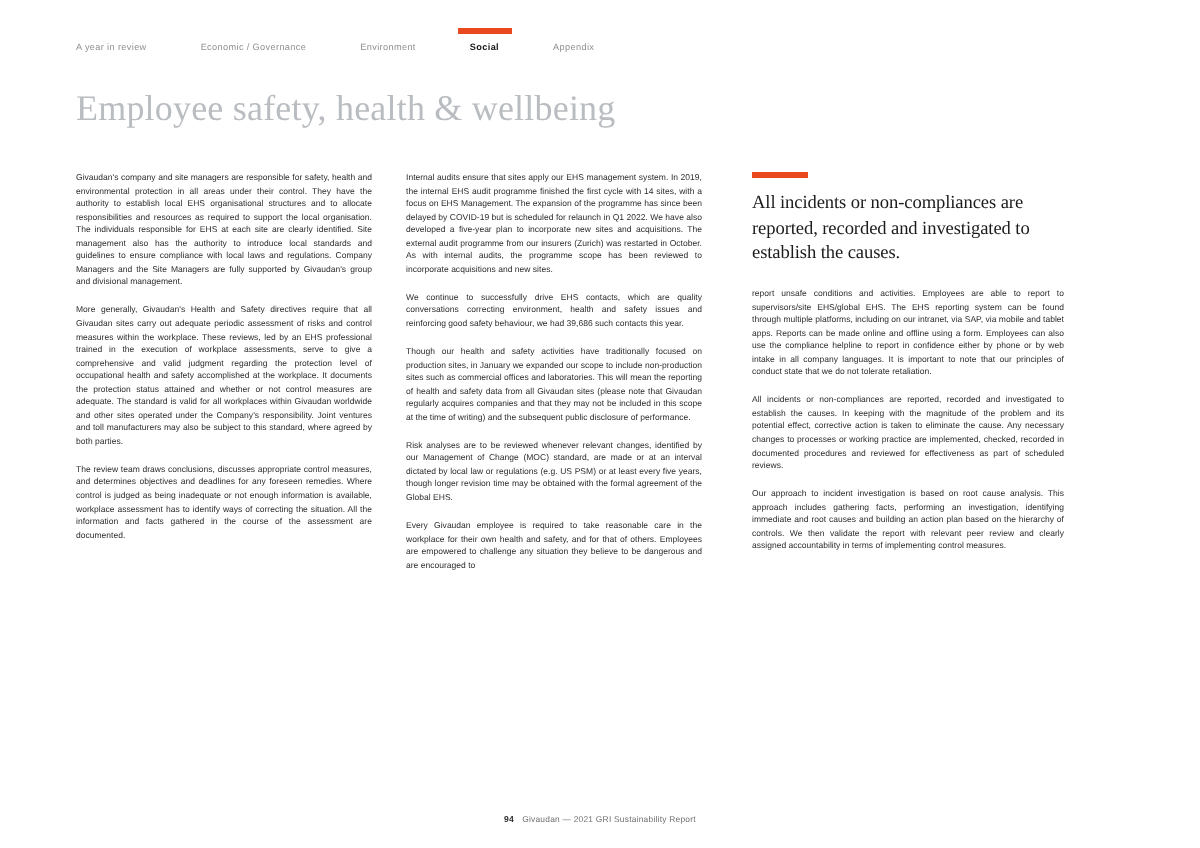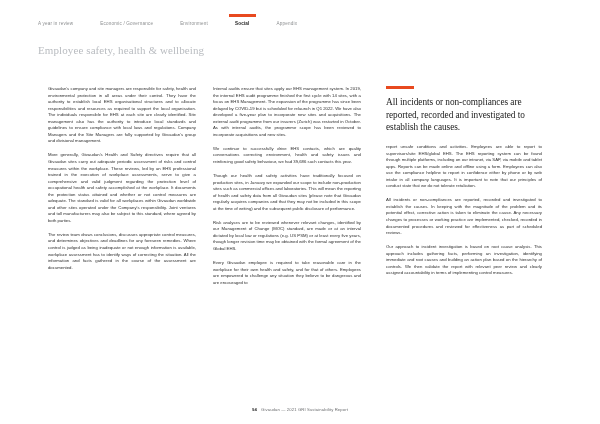--- a/index.html
+++ b/index.html
@@ -47,31 +47,31 @@
     height: 3.2px;
     background: #e8491f;
   }
 
   
   .page-title {
     position: absolute;
     left: 38px;
     top: 44px;
     font-family: "Liberation Serif", serif;
-    font-size: 11px;
+    font-size: 18px;
     color: #b9bcc0;
     letter-spacing: 0.1px;
     font-weight: normal;
     margin: 0;
   }
 
   
   .content {
     position: absolute;
-    left: 48px;
+    left: 38px;
     top: 86px;
     width: 524px;
     display: flex;
     gap: 17px;
   }
   .col {
     width: 148px;
     flex: 0 0 148px;
   }
   .col.right {

